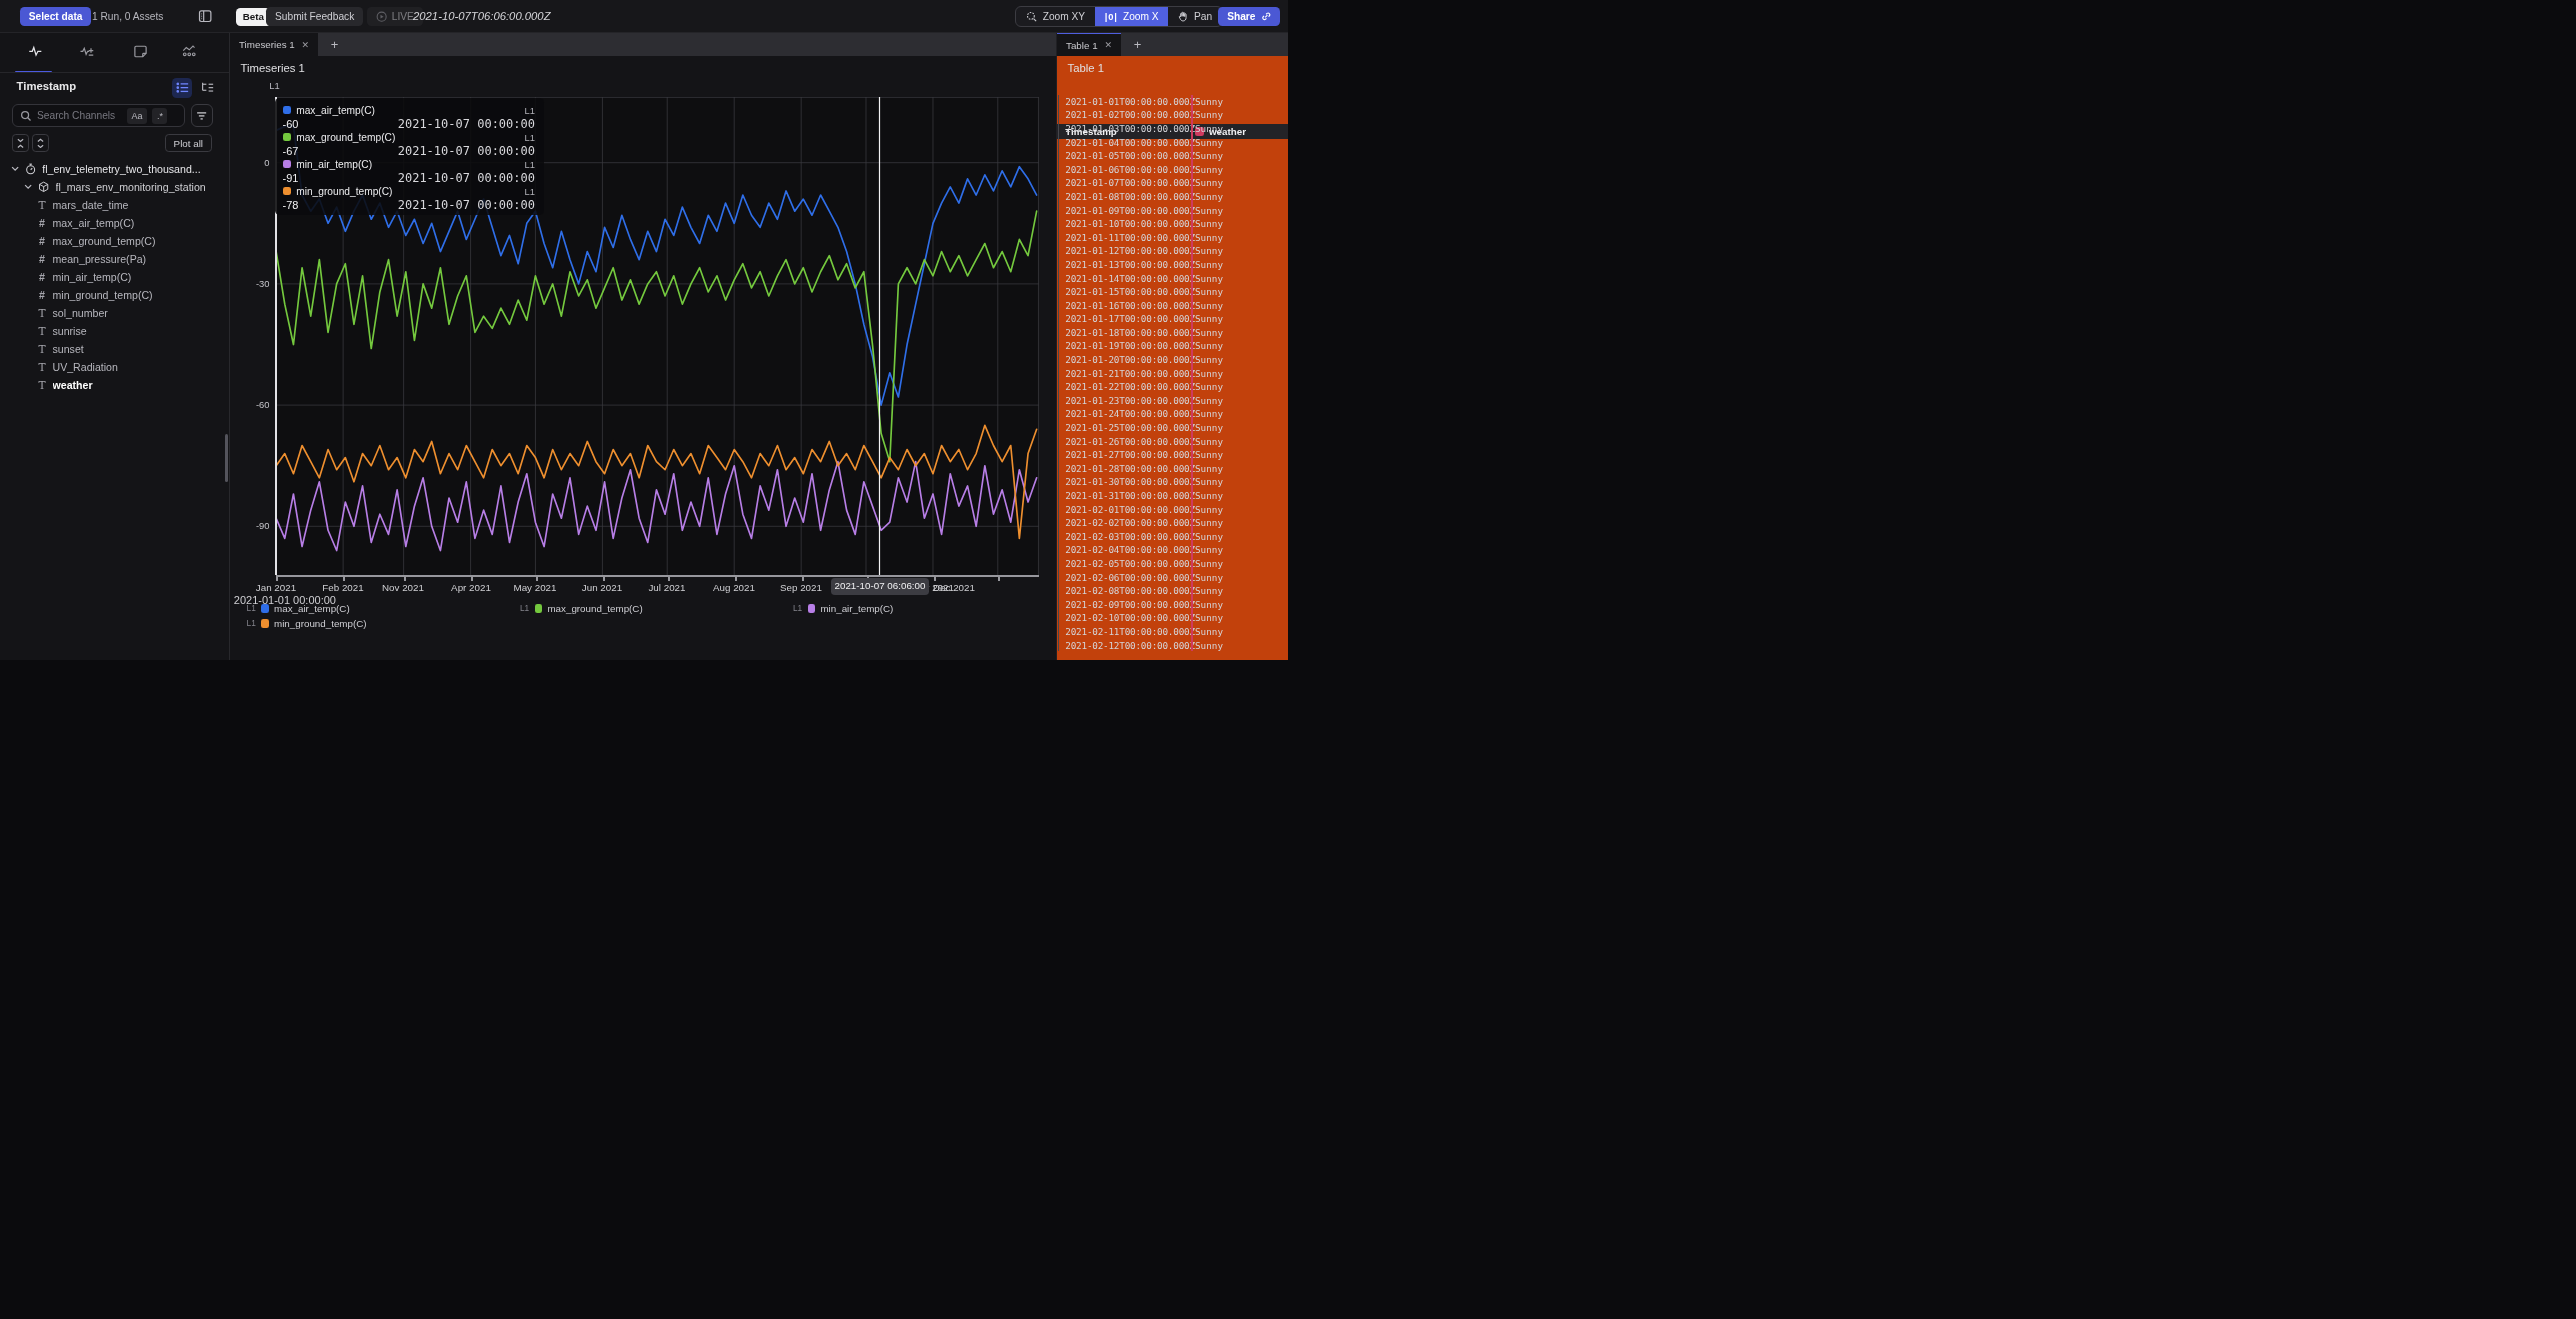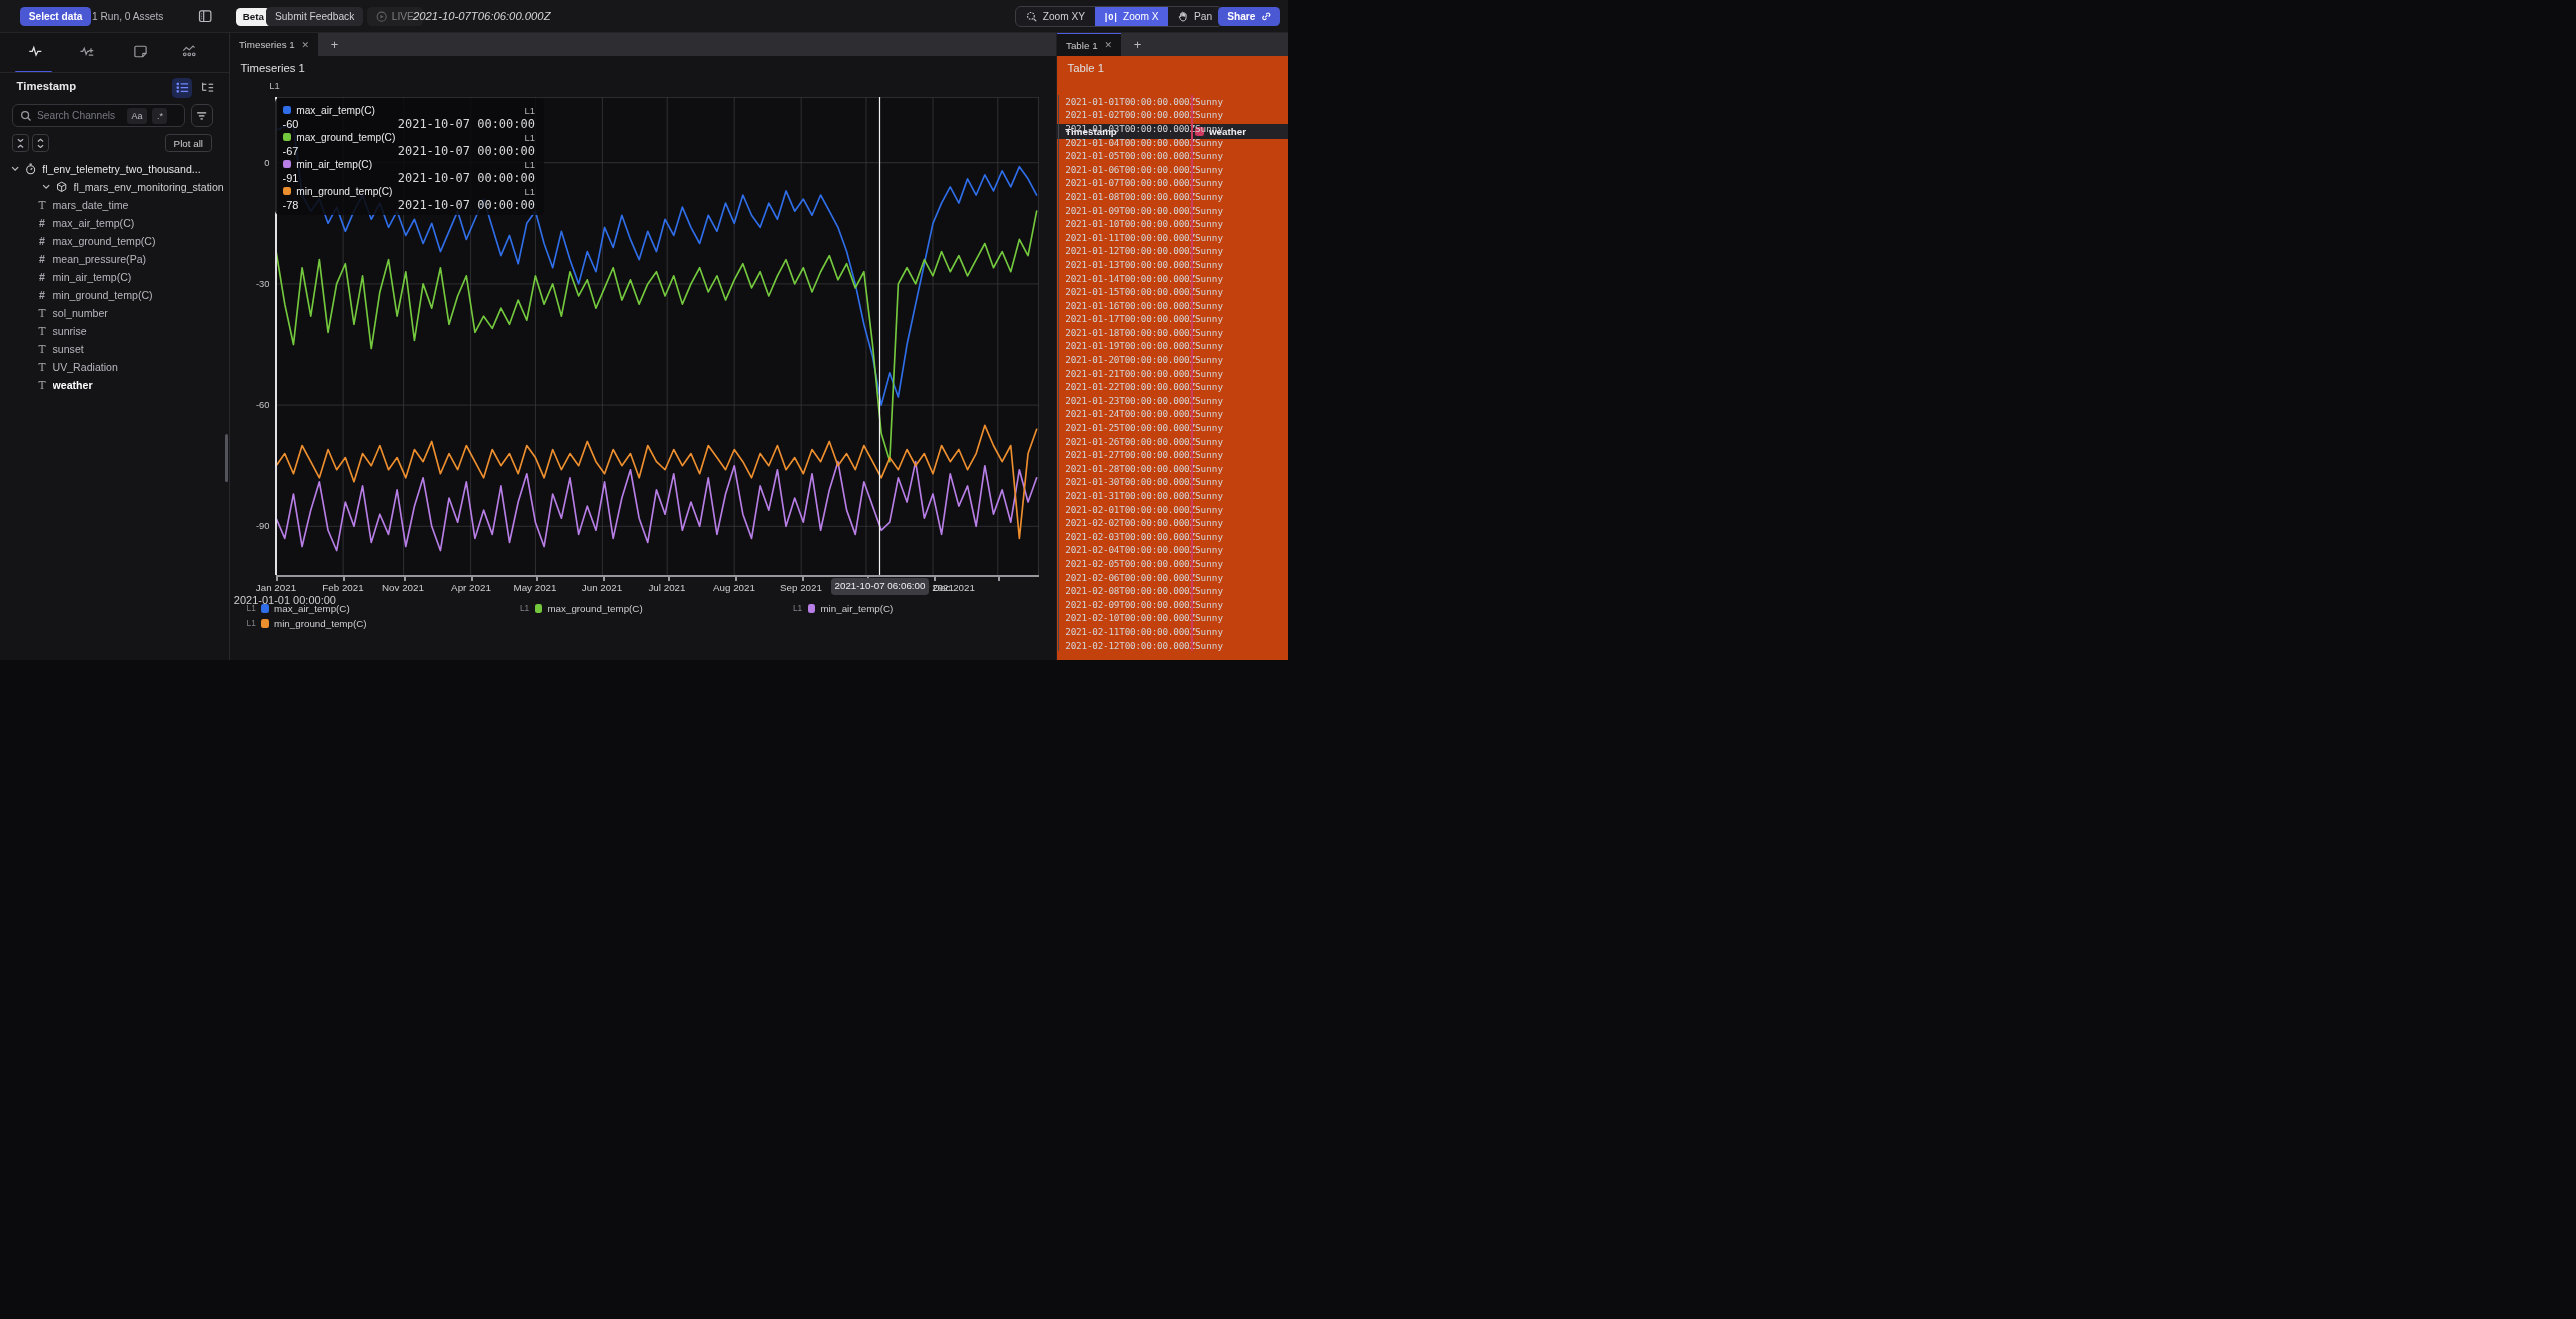--- a/index.html
+++ b/index.html
@@ -258,21 +258,21 @@
         <span class="node-icon">
             <svg width="11.3" height="12" viewBox="0 0 15 16" fill="none" stroke="#d0d0d5" stroke-width="1.4">
               <circle cx="7.5" cy="9" r="5.3"></circle>
               <line x1="5.8" y1="1.5" x2="9.2" y2="1.5"></line>
               <line x1="7.5" y1="1.5" x2="7.5" y2="3.2"></line>
               <path d="M7.5 9l2.2-2"></path>
             </svg>
           </span>
         <span class="tree-label" style="color:#e6e6e9">fl_env_telemetry_two_thousand...</span>
       </div>
-      <div class="tree-row" style="padding-left:42px; gap:6px;">
+      <div class="tree-row" style="padding-left:24px; gap:6px;">
         <span class="chev">
             <svg width="8.3" height="5.3" viewBox="0 0 11 7" fill="none" stroke="#b9b9c0" stroke-width="1.7">
               <path d="M1.5 1.5l4 4 4-4"></path>
             </svg>
           </span>
         <span class="node-icon">
             <svg width="11.3" height="12" viewBox="0 0 15 16" fill="none" stroke="#d0d0d5" stroke-width="1.3">
               <path d="M7.5 1.5l5.5 3v6.5l-5.5 3-5.5-3V4.5z"></path>
               <path d="M2 4.5l5.5 3 5.5-3M7.5 7.5V14"></path>
             </svg>

